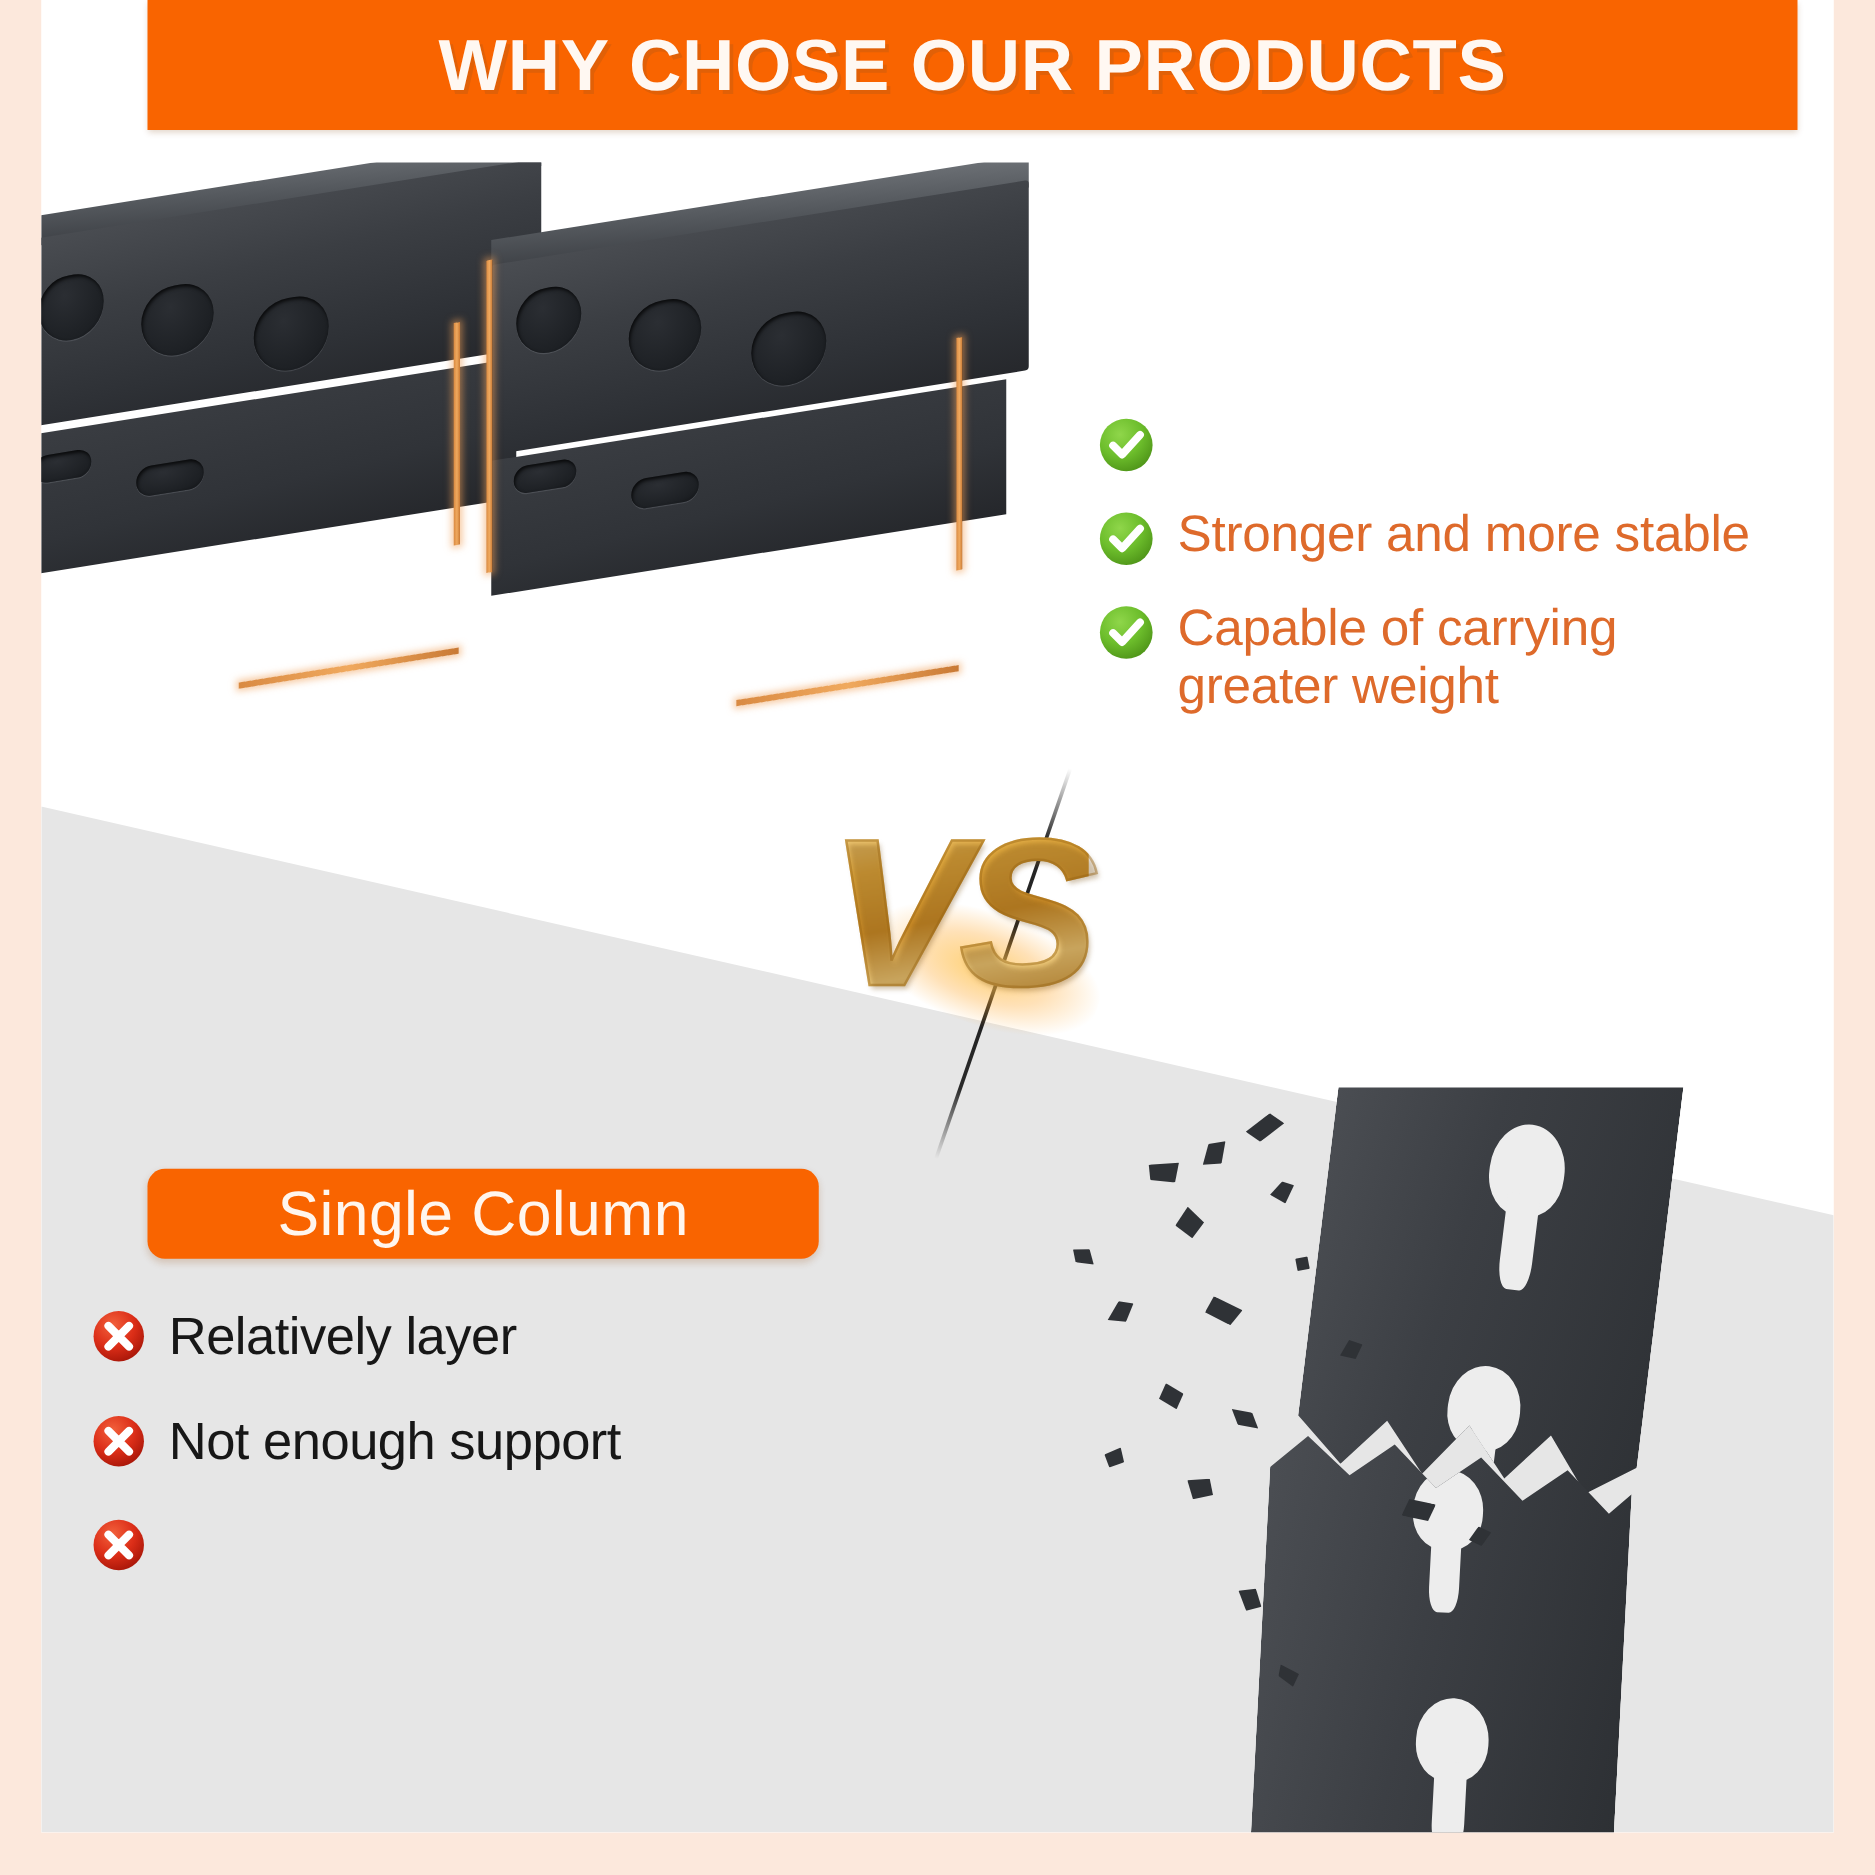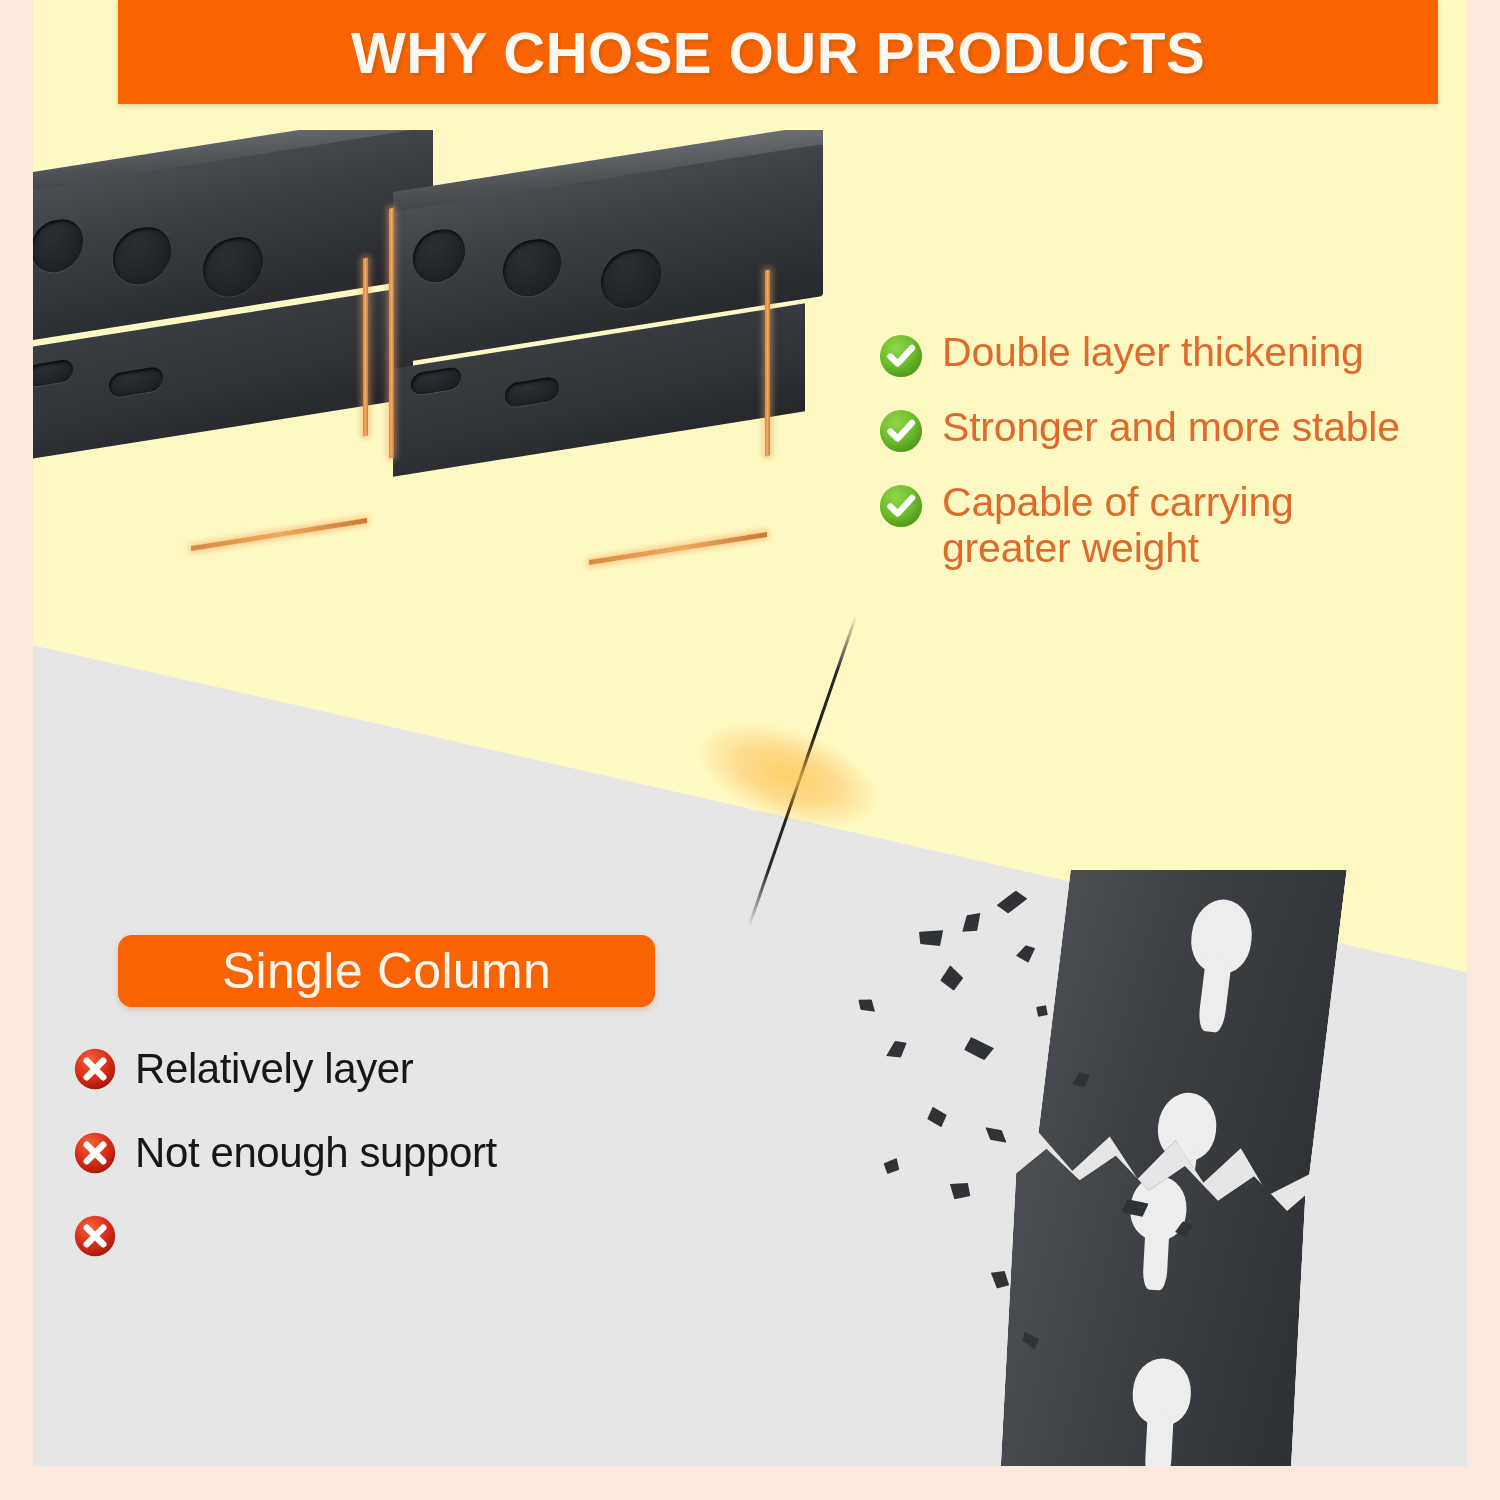--- a/index.html
+++ b/index.html
@@ -15,21 +15,21 @@
     background: #FCE8DC;
     font-family: "Liberation Sans", sans-serif;
   }
   
   #canvas {
     position: absolute;
     left: 33px;
     top: 0px;
     width: 1434px;
     height: 1466px;
-    background: #fef9c3;
+    background: #ffffff;
     overflow: hidden;
   }
   
   #gray-wedge {
     position: absolute;
     left: 0px;
     top: 560px;
     width: 1434px;
     height: 906px;
     background: #E6E6E6;
@@ -333,21 +333,20 @@
               <radialGradient id="gchk" cx="38%" cy="30%" r="75%">
                 <stop offset="0%" stop-color="#8FD64A"></stop>
                 <stop offset="55%" stop-color="#6DBE2C"></stop>
                 <stop offset="100%" stop-color="#4E9418"></stop>
               </radialGradient>
             </defs>
             <circle cx="24" cy="24" r="22" fill="url(#gchk)"></circle>
             <path d="M13 24.5 L20.5 32 L35.5 15.5" fill="none" stroke="#FFFFFF" stroke-width="6.5" stroke-linecap="round" stroke-linejoin="round"></path>
           </svg>
         </span>
-        <span class="pos-text">Double layer thickening</span>
       </div>
 
       <div class="pos-item">
         <span class="check-icon">
           <svg viewBox="0 0 48 48" width="46" height="46">
             <circle cx="24" cy="24" r="22" fill="url(#gchk)"></circle>
             <path d="M13 24.5 L20.5 32 L35.5 15.5" fill="none" stroke="#FFFFFF" stroke-width="6.5" stroke-linecap="round" stroke-linejoin="round"></path>
           </svg>
         </span>
         <span class="pos-text">Stronger and more stable</span>
@@ -362,20 +361,21 @@
         </span>
         <span class="pos-text" style="white-space:pre-line;">Capable of carrying
 greater weight</span>
       </div>
 
     </div>
 
     <div id="vs-wrap">
       <div id="vs-slash"></div>
       <div id="vs-glow"></div>
+      <div id="vs-text">VS</div>
     </div>
 
     <div id="single-badge">
       <span id="single-badge-label">Single Column</span>
     </div>
 
     <div id="single-list">
 
       <div class="neg-item">
         <span class="x-icon">

